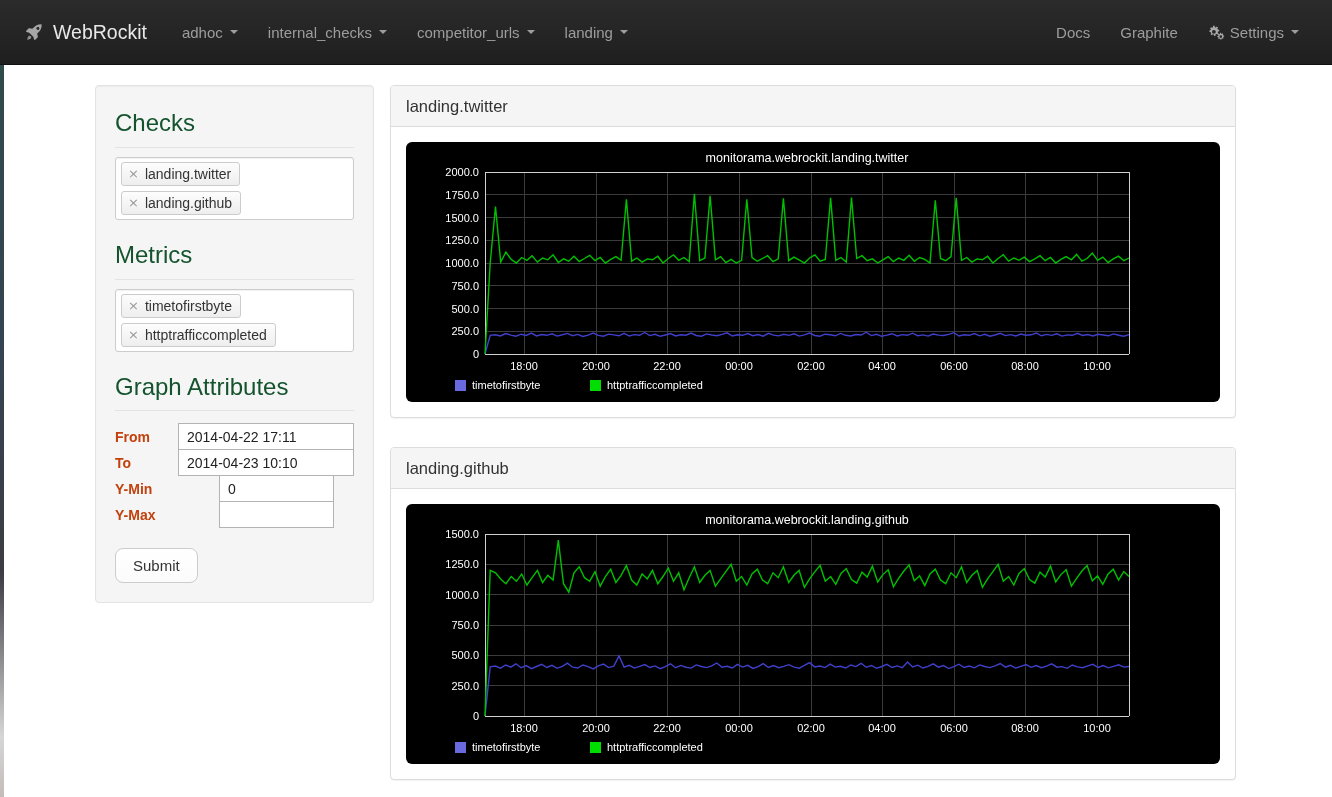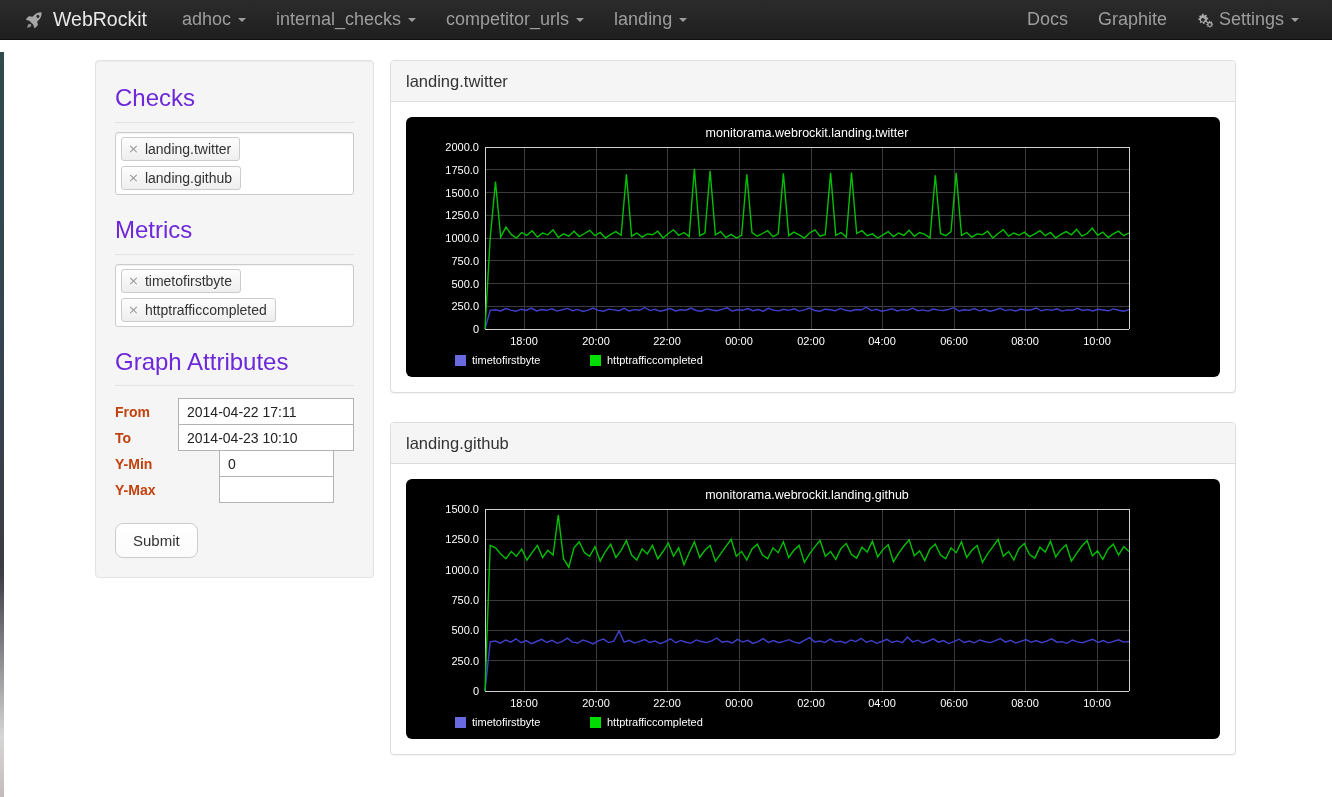--- a/index.html
+++ b/index.html
@@ -17,21 +17,21 @@
   .edge-artifact {
     position: absolute; left: 0; top: 52px;
     width: 4px; height: 745px;
     background: linear-gradient(to bottom,#0b2b2b 0%, #123 40%, #1a1a22 70%, #cfcfcf 92%, #b8b0ad 100%);
     opacity: .85;
   }
 
   
   .navbar {
     position: relative;
-    height: 40px;
+    height: 65px;
     background: #222222;
     background-image: linear-gradient(to bottom,#2b2b2b 0%,#1f1f1f 100%);
     border-bottom: 1px solid #111;
     display: flex;
     align-items: center;
     padding: 0 18px;
     z-index: 5;
   }
   .brand {
     display: flex; align-items: center; gap: 9px;
@@ -43,21 +43,21 @@
     white-space: nowrap;
   }
   .rocket-ico { display: block; width: 20px; height: 20px; }
   .navlinks { display: flex; align-items: center; height: 100%; }
   .navlinks.right { margin-left: auto; }
   .nav-item {
     display: flex; align-items: center; gap: 5px;
     height: 52px;
     padding: 0 15px;
     color: #9d9d9d;
-    font-size: 18px;
+    font-size: 15px;
     text-decoration: none;
     white-space: nowrap;
   }
   .caret {
     display: inline-block;
     width: 0; height: 0;
     border-left: 4px solid transparent;
     border-right: 4px solid transparent;
     border-top: 4px solid #9d9d9d;
     margin-left: 2px;
@@ -79,21 +79,21 @@
   .well {
     background-color: #f5f5f5;
     border: 1px solid #e3e3e3;
     border-radius: 4px;
     padding: 19px;
     box-shadow: inset 0 1px 1px rgba(0,0,0,.04);
   }
   .section-title {
     font-size: 24px;
     font-weight: normal;
-    color: #6d28d9;
+    color: #14532d;
     margin: 4px 0 9px 0;
     padding-bottom: 9px;
     border-bottom: 1px solid #e3e3e3;
     line-height: 1.2;
   }
   .section-title.sub { margin-top: 21px; }
 
   
   .tokenfield {
     background: #ffffff;

